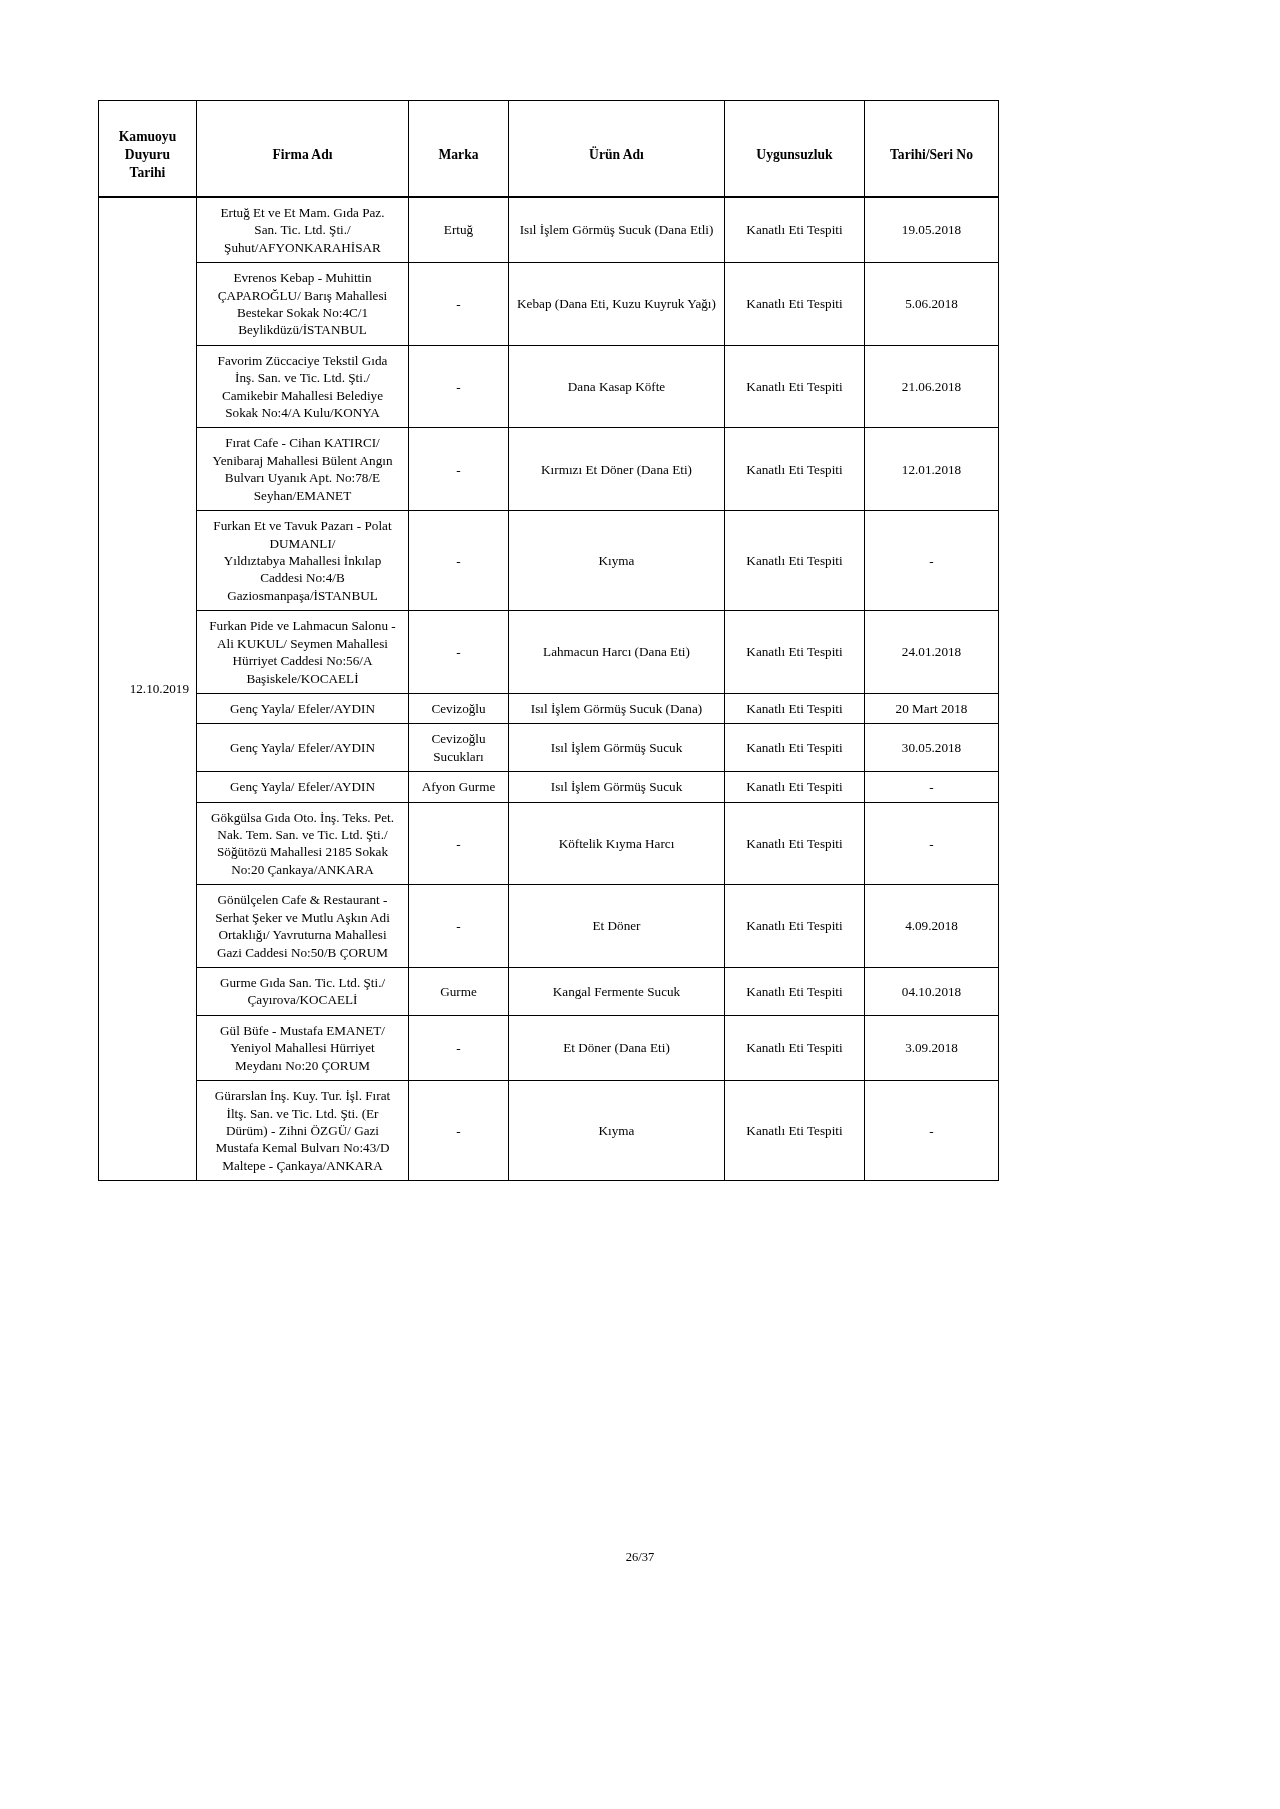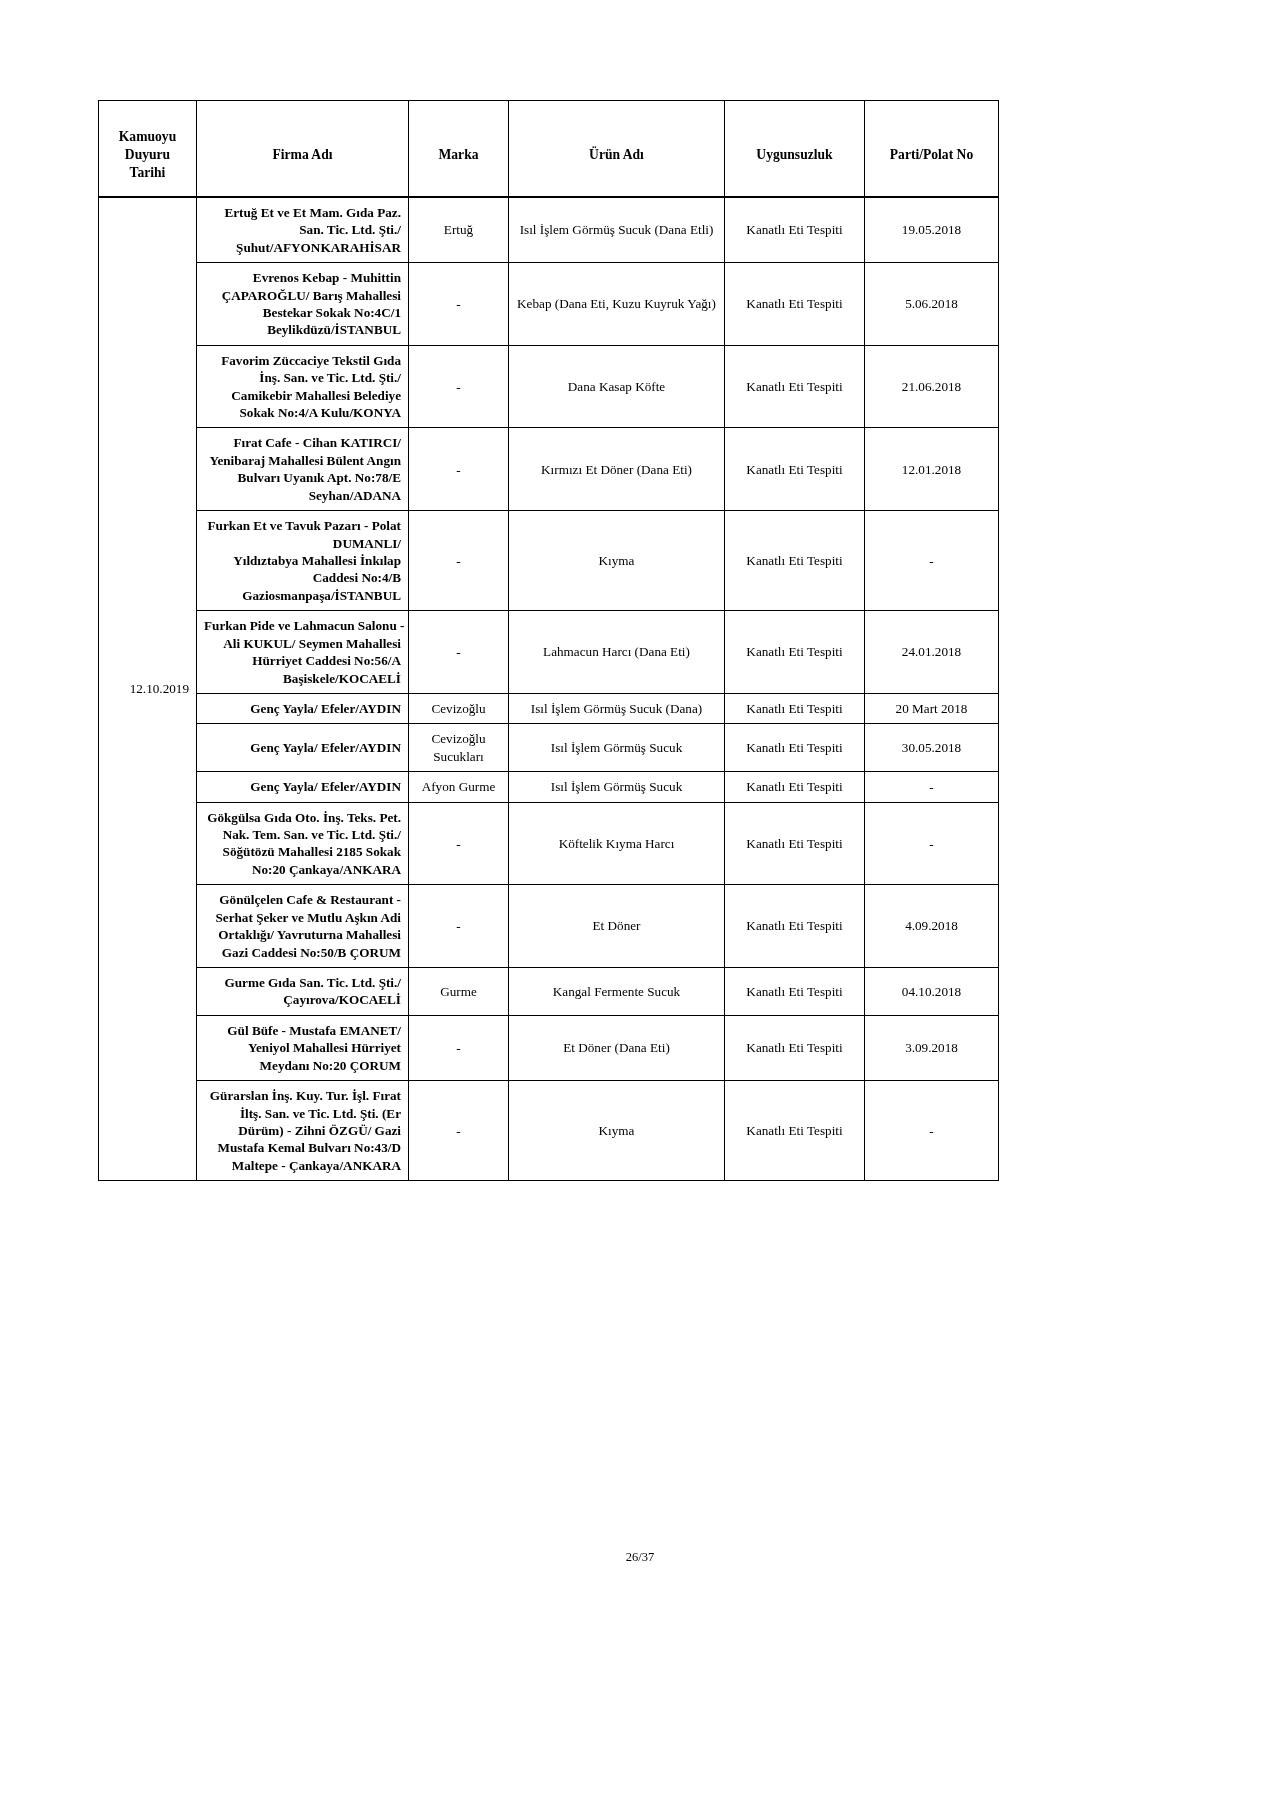--- a/index.html
+++ b/index.html
@@ -56,25 +56,24 @@
   col.c-uygun  { width: 140px; }
   col.c-parti  { width: 134px; }
 
   td.cell-date {
     text-align: right;
     vertical-align: middle;
     font-size: 13.2px;
     border-right: 1px solid #000;
   }
   td.cell-firma {
-    text-align: right;
+    text-align: center;
     vertical-align: middle;
     word-wrap: break-word;
     overflow-wrap: break-word;
-    font-weight: bold;
   }
   td.cell-marka, td.cell-urun, td.cell-uygun, td.cell-parti {
     text-align: center;
     vertical-align: middle;
   }
   .firma-line { display: block; white-space: nowrap; }
   .footer {
     position: absolute;
     left: 0;
     top: 1550px;
@@ -101,21 +100,21 @@
       <thead>
         <tr>
           <th class="h-date">
             <span>Kamuoyu</span><br>
             <span>Duyuru Tarihi</span>
           </th>
           <th>Firma Adı</th>
           <th>Marka</th>
           <th>Ürün Adı</th>
           <th>Uygunsuzluk</th>
-          <th>Parti/Polat No</th>
+          <th>Tarihi/Seri No</th>
         </tr>
       </thead>
       <tbody id="tbody">
           <tr>
             <td class="cell-date" rowspan="14">12.10.2019</td>
             <td class="cell-firma">
               <span class="firma-line">Ertuğ Et ve Et Mam. Gıda Paz.</span>
               <span class="firma-line">San. Tic. Ltd. Şti./</span>
               <span class="firma-line">Şuhut/AFYONKARAHİSAR</span>
             </td>
@@ -146,21 +145,21 @@
             <td class="cell-marka">-</td>
             <td class="cell-urun">Dana Kasap Köfte</td>
             <td class="cell-uygun">Kanatlı Eti Tespiti</td>
             <td class="cell-parti">21.06.2018</td>
           </tr>
           <tr>
             <td class="cell-firma">
               <span class="firma-line">Fırat Cafe - Cihan KATIRCI/</span>
               <span class="firma-line">Yenibaraj Mahallesi Bülent Angın</span>
               <span class="firma-line">Bulvarı Uyanık Apt. No:78/E</span>
-              <span class="firma-line">Seyhan/ADANA</span>
+              <span class="firma-line">Seyhan/EMANET</span>
             </td>
             <td class="cell-marka">-</td>
             <td class="cell-urun">Kırmızı Et Döner (Dana Eti)</td>
             <td class="cell-uygun">Kanatlı Eti Tespiti</td>
             <td class="cell-parti">12.01.2018</td>
           </tr>
           <tr>
             <td class="cell-firma">
               <span class="firma-line">Furkan Et ve Tavuk Pazarı - Polat</span>
               <span class="firma-line">DUMANLI/</span>

